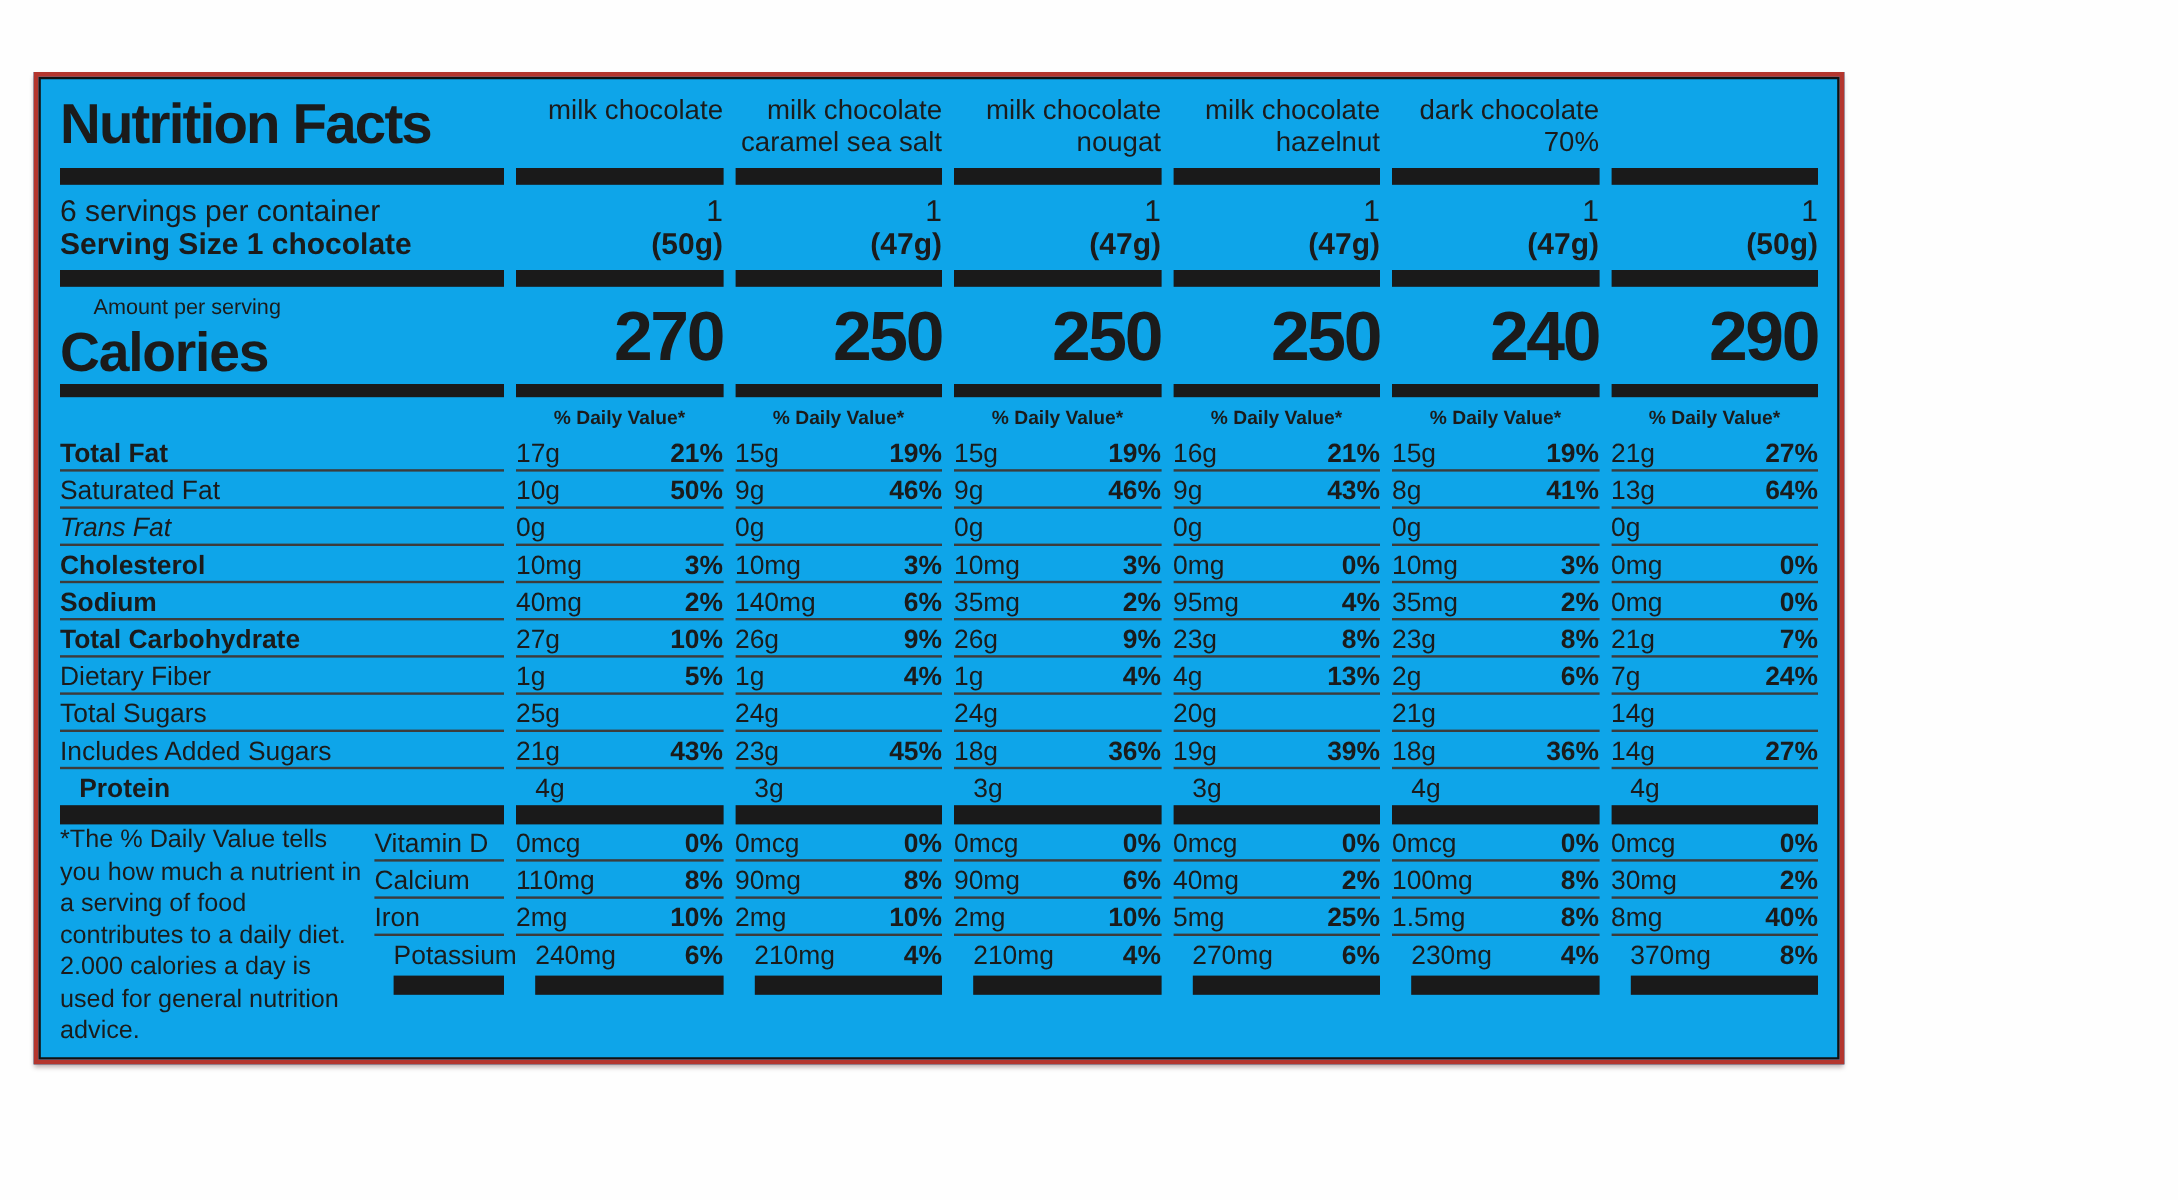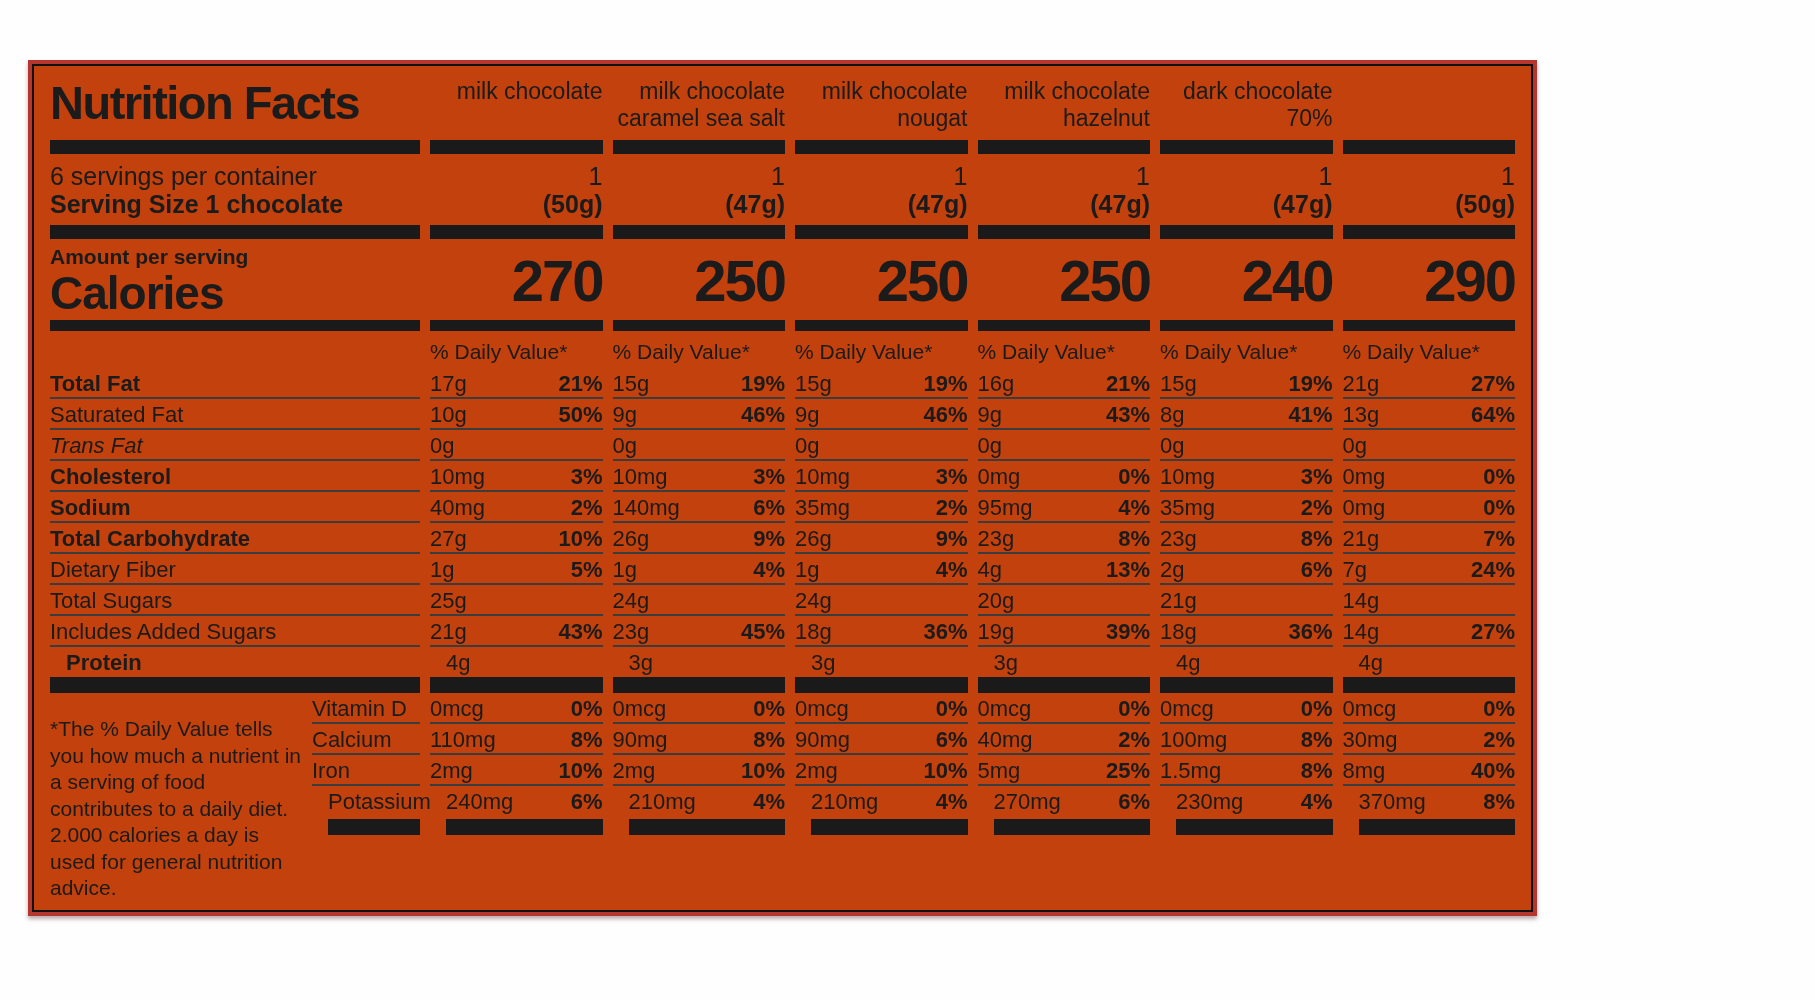--- a/index.html
+++ b/index.html
@@ -5,21 +5,21 @@
   * { margin:0; padding:0; box-sizing:border-box; }
   html,body { width:1815px; height:1000px; overflow:hidden; }
   body {
     background:#fefefe;
     font-family:"Liberation Sans","DejaVu Sans",sans-serif;
     color:#1b1b1b;
     position:relative;
   }
   .label {
     position:absolute; left:28px; top:60px; width:1509px;
-    background:#c2410c;
+    background:#0ea5e9;
     border:4px solid #b4362e;
     box-shadow:0 3px 4px rgba(60,20,20,.35), inset 0 0 0 2px #111;
     padding:12px 18px 10px 18px;
   }
   .row { display:grid; grid-template-columns:370px repeat(6,1fr); column-gap:10px; }
   .cell { min-width:0; }
 
   
   .header-row { min-height:64px; align-items:start; }
   .title { font-size:47px; font-weight:bold; letter-spacing:-1.5px; line-height:54px; white-space:nowrap; }
@@ -33,45 +33,45 @@
   .h16 .bar { height:16px; }
 
   
   .serving-row > .cell { padding:8px 0 7px; }
   .serving-row .line { font-size:25px; line-height:28px; }
   .serving-size, .serv-weight { font-weight:bold; }
   .serving-cell { display:flex; flex-direction:column; align-items:flex-end; }
 
   
   .calories-row > .cell { padding:5px 0 3px; }
-  .amount-per { font-size:21px; font-weight:bold; line-height:25px; }
+  .amount-per { font-size:18px; font-weight:normal; line-height:25px;margin-left:28px; }
   .calories-word { font-size:46px; font-weight:bold; letter-spacing:-1px; line-height:48px; }
   .cal-num { font-size:58px; font-weight:bold; letter-spacing:-2px; text-align:right; line-height:73px; align-self:end; }
 
   
   .dv-row > .cell { padding:9px 0 4px; }
-  .dv-cell { font-size:21px; font-weight:normal; text-align:left; white-space:nowrap; }
+  .dv-cell { font-size:16px; font-weight:bold; text-align:center; white-space:nowrap; }
 
   
   .nutrient-row > .cell,
   .vit-grid > .cell { border-bottom:2px solid #3c3c3c; padding:4px 0 2px; min-height:30px; }
   .nlabel, .vname { font-size:22px; line-height:23px; white-space:nowrap; }
   .bold { font-weight:bold; }
   .indent { padding-left:13px; }
   .indent2 { padding-left:30px; }
   .italic { font-style:italic; }
   .nval { display:flex; justify-content:space-between; align-items:baseline; font-size:22px; line-height:23px; }
   .nval .dv { font-weight:bold; }
   .no-rule { border-bottom:none !important;margin-left:16px; }
 
   
   .bottom { display:flex; margin-top:0; }
   .footnote {
     width:252px; margin-right:10px; flex:0 0 auto;
-    font-size:21px; line-height:26.5px; padding-top:23px;
+    font-size:21px; line-height:26.5px; padding-top:0;
   }
   .vit-grid { flex:1; display:grid; grid-template-columns:108px repeat(6,1fr); column-gap:10px; align-content:start; }
   .vit-grid .bar { height:16px; margin-top:3px; border-bottom:none; }
 </style>
 </head>
 <body>
 
 <div class="label">
 
   <div class="row header-row">

